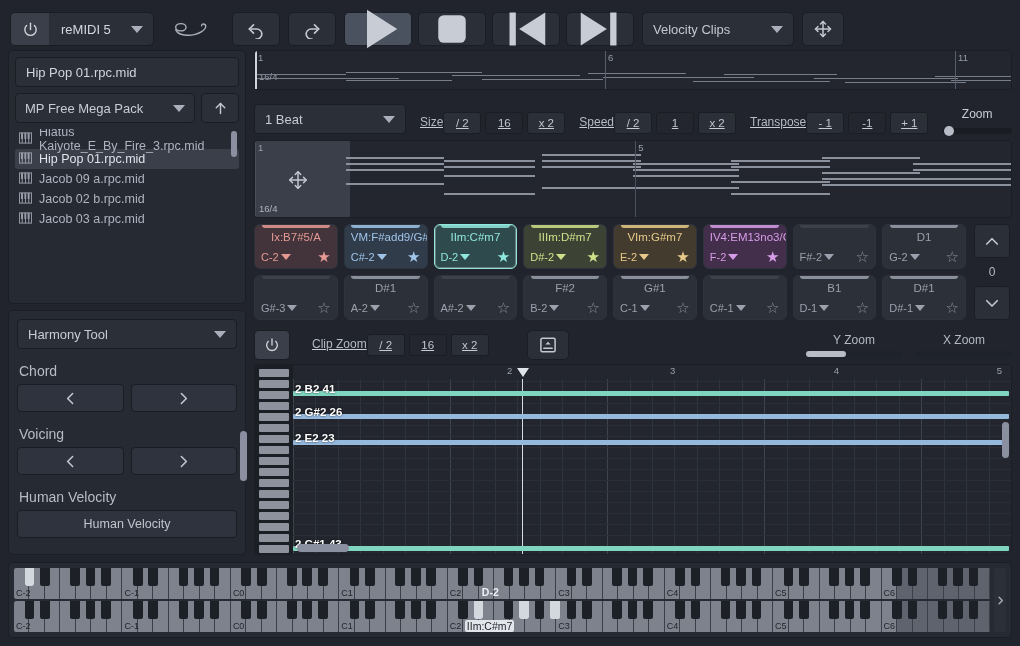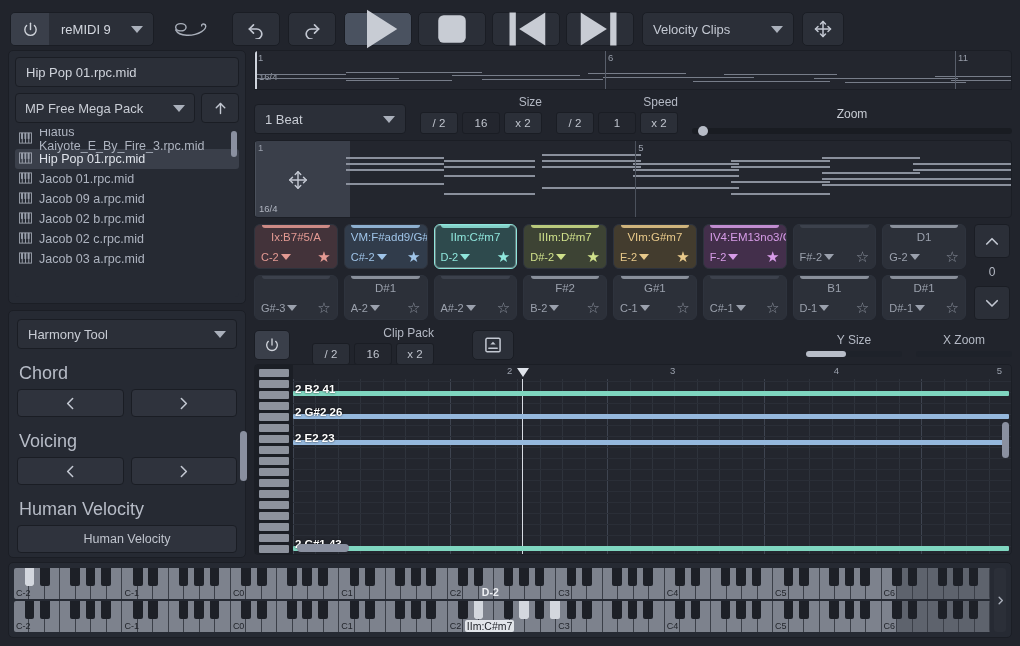--- a/index.html
+++ b/index.html
@@ -50,38 +50,38 @@
   .pack-sel { flex:1; background:#2b2f38; border:1px solid #1a1d24; border-radius:4px; height:30px; display:flex;align-items:center;justify-content:space-between; padding:0 9px; font-size:13px;}
   .up-btn { width:38px; background:#2b2f38; border:1px solid #1a1d24; border-radius:4px; display:flex;align-items:center;justify-content:center;}
   .filelist { margin-top:6px; background:#262a33; border-radius:4px; position:relative; height:168px; overflow:hidden; }
   .frow { display:flex; align-items:center; gap:7px; height:20px; padding:0 4px; font-size:12.5px; color:#aeb4c0; border-radius:3px; }
   .frow.sel { background:#3a3f4a; color:#dfe3ea; }
   .kbd-ico { width:13px; height:12px; flex:0 0 auto; }
   .flist-scroll { position:absolute; right:2px; top:2px; width:6px; height:26px; background:#8a90a0; border-radius:3px; }
 
   .harmony { background:#262a33; border:1px solid #1b1e25; border-radius:5px; margin-top:6px; padding:8px 8px 4px; flex:1; position:relative; }
   .hsel { background:#2b2f38; border:1px solid #1a1d24; border-radius:4px; height:30px; display:flex;align-items:center;justify-content:space-between; padding:0 10px; font-size:13px;}
-  .hlabel { font-size:18px; color:#b7bcc7; margin:14px 0 5px 2px; }
+  .hlabel { font-size:14px; color:#b7bcc7; margin:14px 0 5px 2px; }
   .arrow-row { display:flex; gap:7px; }
   .arrow-btn { flex:1; height:28px; background:#2f333d; border:1px solid #1a1d24; border-radius:4px; display:flex;align-items:center;justify-content:center; }
   .wide-btn { height:28px; background:#2f333d; border:1px solid #1a1d24; border-radius:4px; display:flex;align-items:center;justify-content:center; font-size:12.5px; color:#c0c5ce;}
   .hscroll { position:absolute; right:-2px; top:120px; width:7px; height:50px; background:#8a90a0; border-radius:4px; }
 
   
   .ruler-wrap { background:#23262e; border:1px solid #1b1e25; border-radius:4px 4px 0 0; height:40px; position:relative; overflow:hidden; }
   .ruler-num { position:absolute; top:1px; font-size:9.5px; color:#969ca8; padding-left:3px; }
   .ruler-tick { position:absolute; top:0; bottom:0; width:1px; background:#585e6a; }
   .ruler-play { position:absolute; top:0; bottom:0; width:2px; background:#cfd4dd; left:0; }
   .sig { position:absolute; left:4px; top:20px; font-size:9.5px; color:#9aa0ac; }
   .wavelines { position:absolute; left:0; right:0; top:21px; height:16px; }
   .wavelines i { position:absolute; height:1px; background:#777d89; display:block; }
 
   .params { height:50px; display:flex; align-items:flex-end; gap:0; padding: 4px 0 6px; }
   .beat-sel { width:152px; height:30px; background:#2b2f38; border:1px solid #1a1d24; border-radius:4px; display:flex;align-items:center;justify-content:space-between;padding:0 10px; font-size:13px; margin-right:14px;}
-  .pgroup { display:flex; flex-direction:column; align-items:flex-end; margin-right:14px; }
+  .pgroup { display:flex; flex-direction:row; align-items:center; margin-right:14px;text-decoration:underline; }
   .pgroup .ptitle { font-size:12px; color:#b4b9c4; margin-bottom:3px; }
   .pbtns { display:flex; gap:4px; }
   .pbtn { height:22px; min-width:38px; background:#2b2f38; border:1px solid #1a1d24; border-radius:3px; display:flex;align-items:center;justify-content:center; font-size:11.5px; color:#c0c5ce; padding:0 6px;}
   .pbtn.val { background:#23262e; border-color:#1a1d24; }
   .zoomgroup { flex:1; display:flex; flex-direction:column; align-items:center; }
   .zoom-slider { width:100%; height:6px; background:#191c22; border-radius:3px; position:relative; margin-top:7px;}
   .zoom-knob { position:absolute; left:2px; top:-2px; width:10px; height:10px; border-radius:50%; background:#b7bcc7; }
 
   
   .clipview { height:78px; background:#23262e; border:1px solid #1b1e25; border-radius:4px; position:relative; overflow:hidden; }
@@ -161,21 +161,21 @@
 
   <div class="toolbar">
     <div class="power-group">
       <div class="power-btn">
         <svg viewBox="0 0 24 24" fill="none" stroke="#cfd3da" stroke-width="2" stroke-linecap="round">
           <path d="M12 3 v9"></path>
             <path d="M6.5 6.5a8 8 0 1 0 11 0"></path>
         </svg>
       </div>
       <div class="name-sel">
-        <span class="lbl">reMIDI 9</span>
+        <span class="lbl">reMIDI 5</span>
         <span class="chev"></span>
       </div>
     </div>
 
     <div class="logo">
       <svg viewBox="0 0 60 26" width="52" height="24" fill="none" stroke="#aab0bb" stroke-width="1.6" stroke-linecap="round">
         <ellipse cx="16" cy="11" rx="6" ry="4.2"></ellipse>
         <path d="M10 14 C 14 22, 30 22, 40 16 C 44 13.5, 46 10, 44 8"></path>
         <path d="M44 8 C 42 6.6, 39.5 7.4, 40 9.4"></path>
       </svg>
@@ -274,60 +274,40 @@
               <span>Hip Pop 01.rpc.mid</span>
             </div>
             <div class="frow">
               <span><svg class="kbd-ico" viewBox="0 0 14 12" fill="none" stroke="#9aa0ac" stroke-width="1">
                   <rect x="0.5" y="0.5" width="13" height="11"></rect>
                   <path d="M3.5 0.5 v11 M7 0.5 v11 M10.5 0.5 v11"></path>
                   <rect x="2.2" y="0.5" width="2" height="6.5" fill="#9aa0ac" stroke="none"></rect>
                   <rect x="5.8" y="0.5" width="2" height="6.5" fill="#9aa0ac" stroke="none"></rect>
                   <rect x="9.3" y="0.5" width="2" height="6.5" fill="#9aa0ac" stroke="none"></rect>
                 </svg></span>
-              <span>Jacob 01.rpc.mid</span>
-            </div>
-            <div class="frow">
-              <span><svg class="kbd-ico" viewBox="0 0 14 12" fill="none" stroke="#9aa0ac" stroke-width="1">
-                  <rect x="0.5" y="0.5" width="13" height="11"></rect>
-                  <path d="M3.5 0.5 v11 M7 0.5 v11 M10.5 0.5 v11"></path>
-                  <rect x="2.2" y="0.5" width="2" height="6.5" fill="#9aa0ac" stroke="none"></rect>
-                  <rect x="5.8" y="0.5" width="2" height="6.5" fill="#9aa0ac" stroke="none"></rect>
-                  <rect x="9.3" y="0.5" width="2" height="6.5" fill="#9aa0ac" stroke="none"></rect>
-                </svg></span>
               <span>Jacob 09 a.rpc.mid</span>
             </div>
             <div class="frow">
               <span><svg class="kbd-ico" viewBox="0 0 14 12" fill="none" stroke="#9aa0ac" stroke-width="1">
                   <rect x="0.5" y="0.5" width="13" height="11"></rect>
                   <path d="M3.5 0.5 v11 M7 0.5 v11 M10.5 0.5 v11"></path>
                   <rect x="2.2" y="0.5" width="2" height="6.5" fill="#9aa0ac" stroke="none"></rect>
                   <rect x="5.8" y="0.5" width="2" height="6.5" fill="#9aa0ac" stroke="none"></rect>
                   <rect x="9.3" y="0.5" width="2" height="6.5" fill="#9aa0ac" stroke="none"></rect>
                 </svg></span>
               <span>Jacob 02 b.rpc.mid</span>
             </div>
             <div class="frow">
               <span><svg class="kbd-ico" viewBox="0 0 14 12" fill="none" stroke="#9aa0ac" stroke-width="1">
                   <rect x="0.5" y="0.5" width="13" height="11"></rect>
                   <path d="M3.5 0.5 v11 M7 0.5 v11 M10.5 0.5 v11"></path>
                   <rect x="2.2" y="0.5" width="2" height="6.5" fill="#9aa0ac" stroke="none"></rect>
                   <rect x="5.8" y="0.5" width="2" height="6.5" fill="#9aa0ac" stroke="none"></rect>
                   <rect x="9.3" y="0.5" width="2" height="6.5" fill="#9aa0ac" stroke="none"></rect>
                 </svg></span>
-              <span>Jacob 02 c.rpc.mid</span>
-            </div>
-            <div class="frow">
-              <span><svg class="kbd-ico" viewBox="0 0 14 12" fill="none" stroke="#9aa0ac" stroke-width="1">
-                  <rect x="0.5" y="0.5" width="13" height="11"></rect>
-                  <path d="M3.5 0.5 v11 M7 0.5 v11 M10.5 0.5 v11"></path>
-                  <rect x="2.2" y="0.5" width="2" height="6.5" fill="#9aa0ac" stroke="none"></rect>
-                  <rect x="5.8" y="0.5" width="2" height="6.5" fill="#9aa0ac" stroke="none"></rect>
-                  <rect x="9.3" y="0.5" width="2" height="6.5" fill="#9aa0ac" stroke="none"></rect>
-                </svg></span>
               <span>Jacob 03 a.rpc.mid</span>
             </div>
             <div class="flist-scroll"></div>
           </div>
       </div>
 
       <div class="harmony">
         <div class="hsel">
           <span>Harmony Tool</span>
           <span class="chev"></span>
@@ -413,20 +393,28 @@
 
         <div class="pgroup">
           <div class="ptitle">Speed</div>
           <div class="pbtns">
             <div class="pbtn">/ 2</div>
             <div class="pbtn val">1</div>
             <div class="pbtn">x 2</div>
           </div>
         </div>
 
+        <div class="pgroup">
+          <div class="ptitle">Transpose</div>
+          <div class="pbtns">
+            <div class="pbtn">- 1</div>
+            <div class="pbtn val">-1</div>
+            <div class="pbtn">+ 1</div>
+          </div>
+        </div>
 
         <div class="zoomgroup">
           <div class="ptitle">Zoom</div>
           <div class="zoom-slider">
             <div class="zoom-knob" id="zoomknob" style="left: 2%;"></div>
           </div>
         </div>
       </div>
 
       <div class="clipview" id="clipview">
@@ -676,39 +664,39 @@
         <div class="pr-power-group">
           <div class="pr-power">
             <svg viewBox="0 0 24 24" width="16" height="16" fill="none" stroke="#cfd3da" stroke-width="2" stroke-linecap="round">
               <path d="M12 3 v9"></path>
                 <path d="M6.5 6.5a8 8 0 1 0 11 0"></path>
             </svg>
           </div>
         </div>
 
         <div class="pgroup" style="margin-left:14px;">
-          <div class="ptitle">Clip Pack</div>
+          <div class="ptitle">Clip Zoom</div>
           <div class="pbtns">
             <div class="pbtn">/ 2</div>
             <div class="pbtn val">16</div>
             <div class="pbtn">x 2</div>
           </div>
         </div>
 
         <div class="pr-export" style="margin-left:16px;">
           <svg viewBox="0 0 24 24" width="20" height="20" fill="none" stroke="#c3c8d2" stroke-width="1.8" stroke-linecap="round" stroke-linejoin="round">
             <rect x="3.5" y="4" width="17" height="16" rx="1.5"></rect>
             <path d="M12 8 l-3.2 3.4 h6.4 Z" fill="#c3c8d2" stroke="none"></path>
             <path d="M7 16 h10"></path>
           </svg>
         </div>
 
         <div class="yx">
           <div class="yxgroup">
-            <div class="t">Y Size</div>
+            <div class="t">Y Zoom</div>
             <div class="yxbar">
               <div class="yxfill" id="yzoomfill" style="width: 42%;"></div>
             </div>
           </div>
           <div class="yxgroup">
             <div class="t">X Zoom</div>
             <div class="yxbar">
               <div class="yxfill" id="xzoomfill" style="width: 0%;"></div>
             </div>
           </div>

